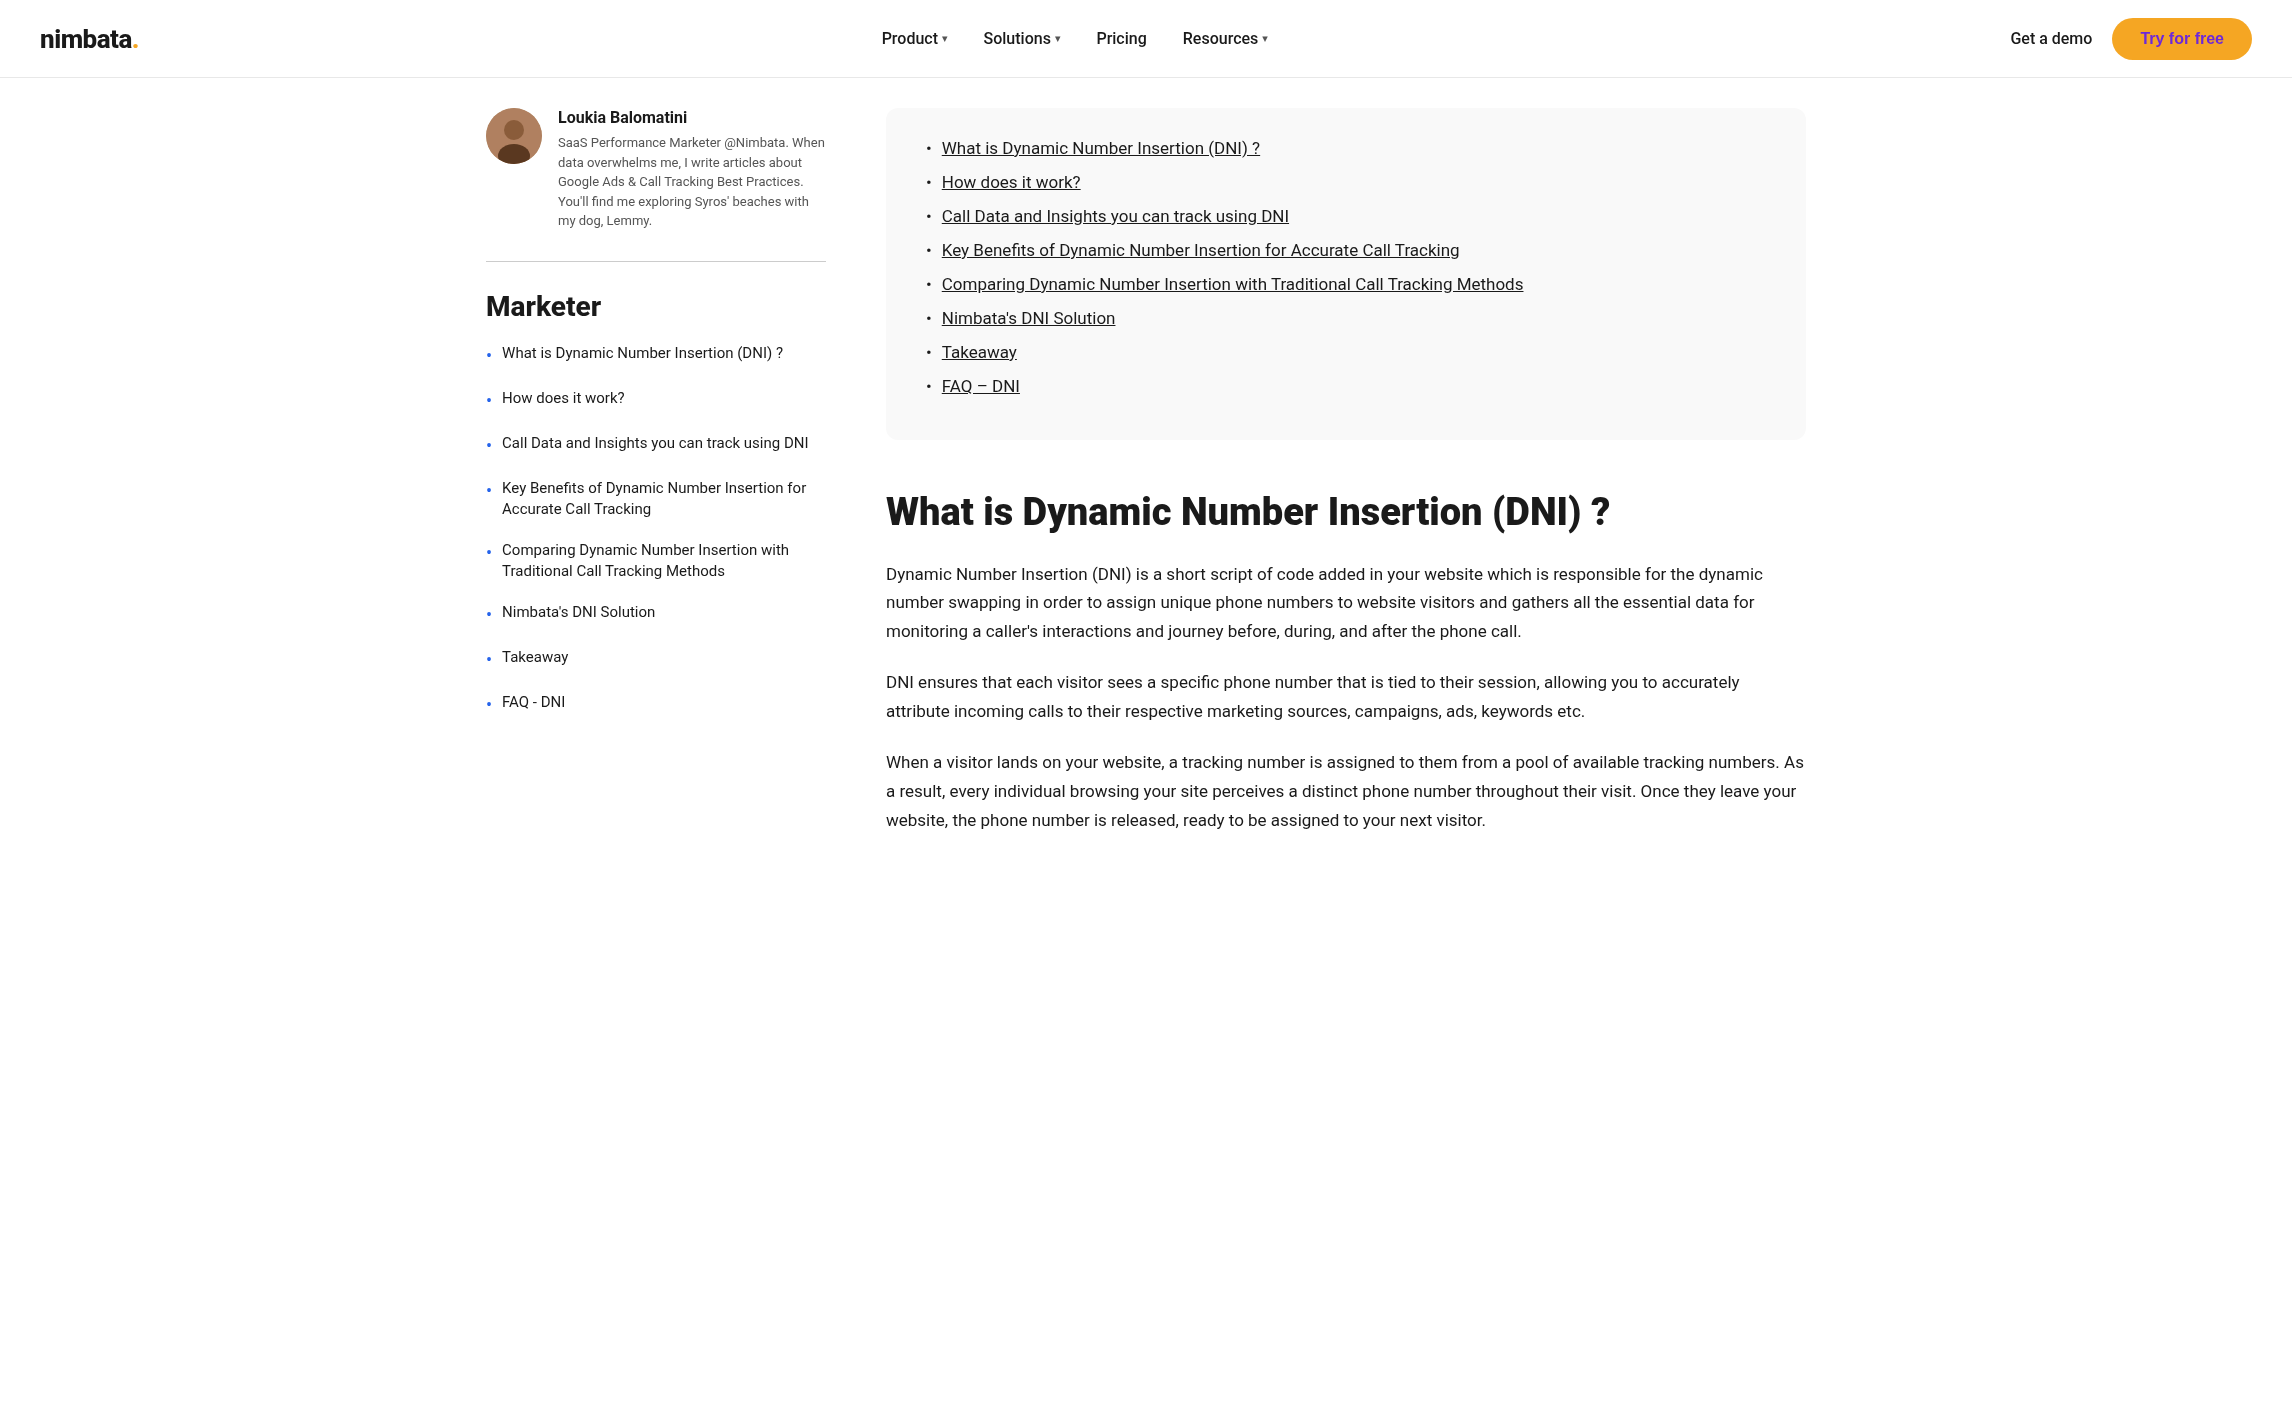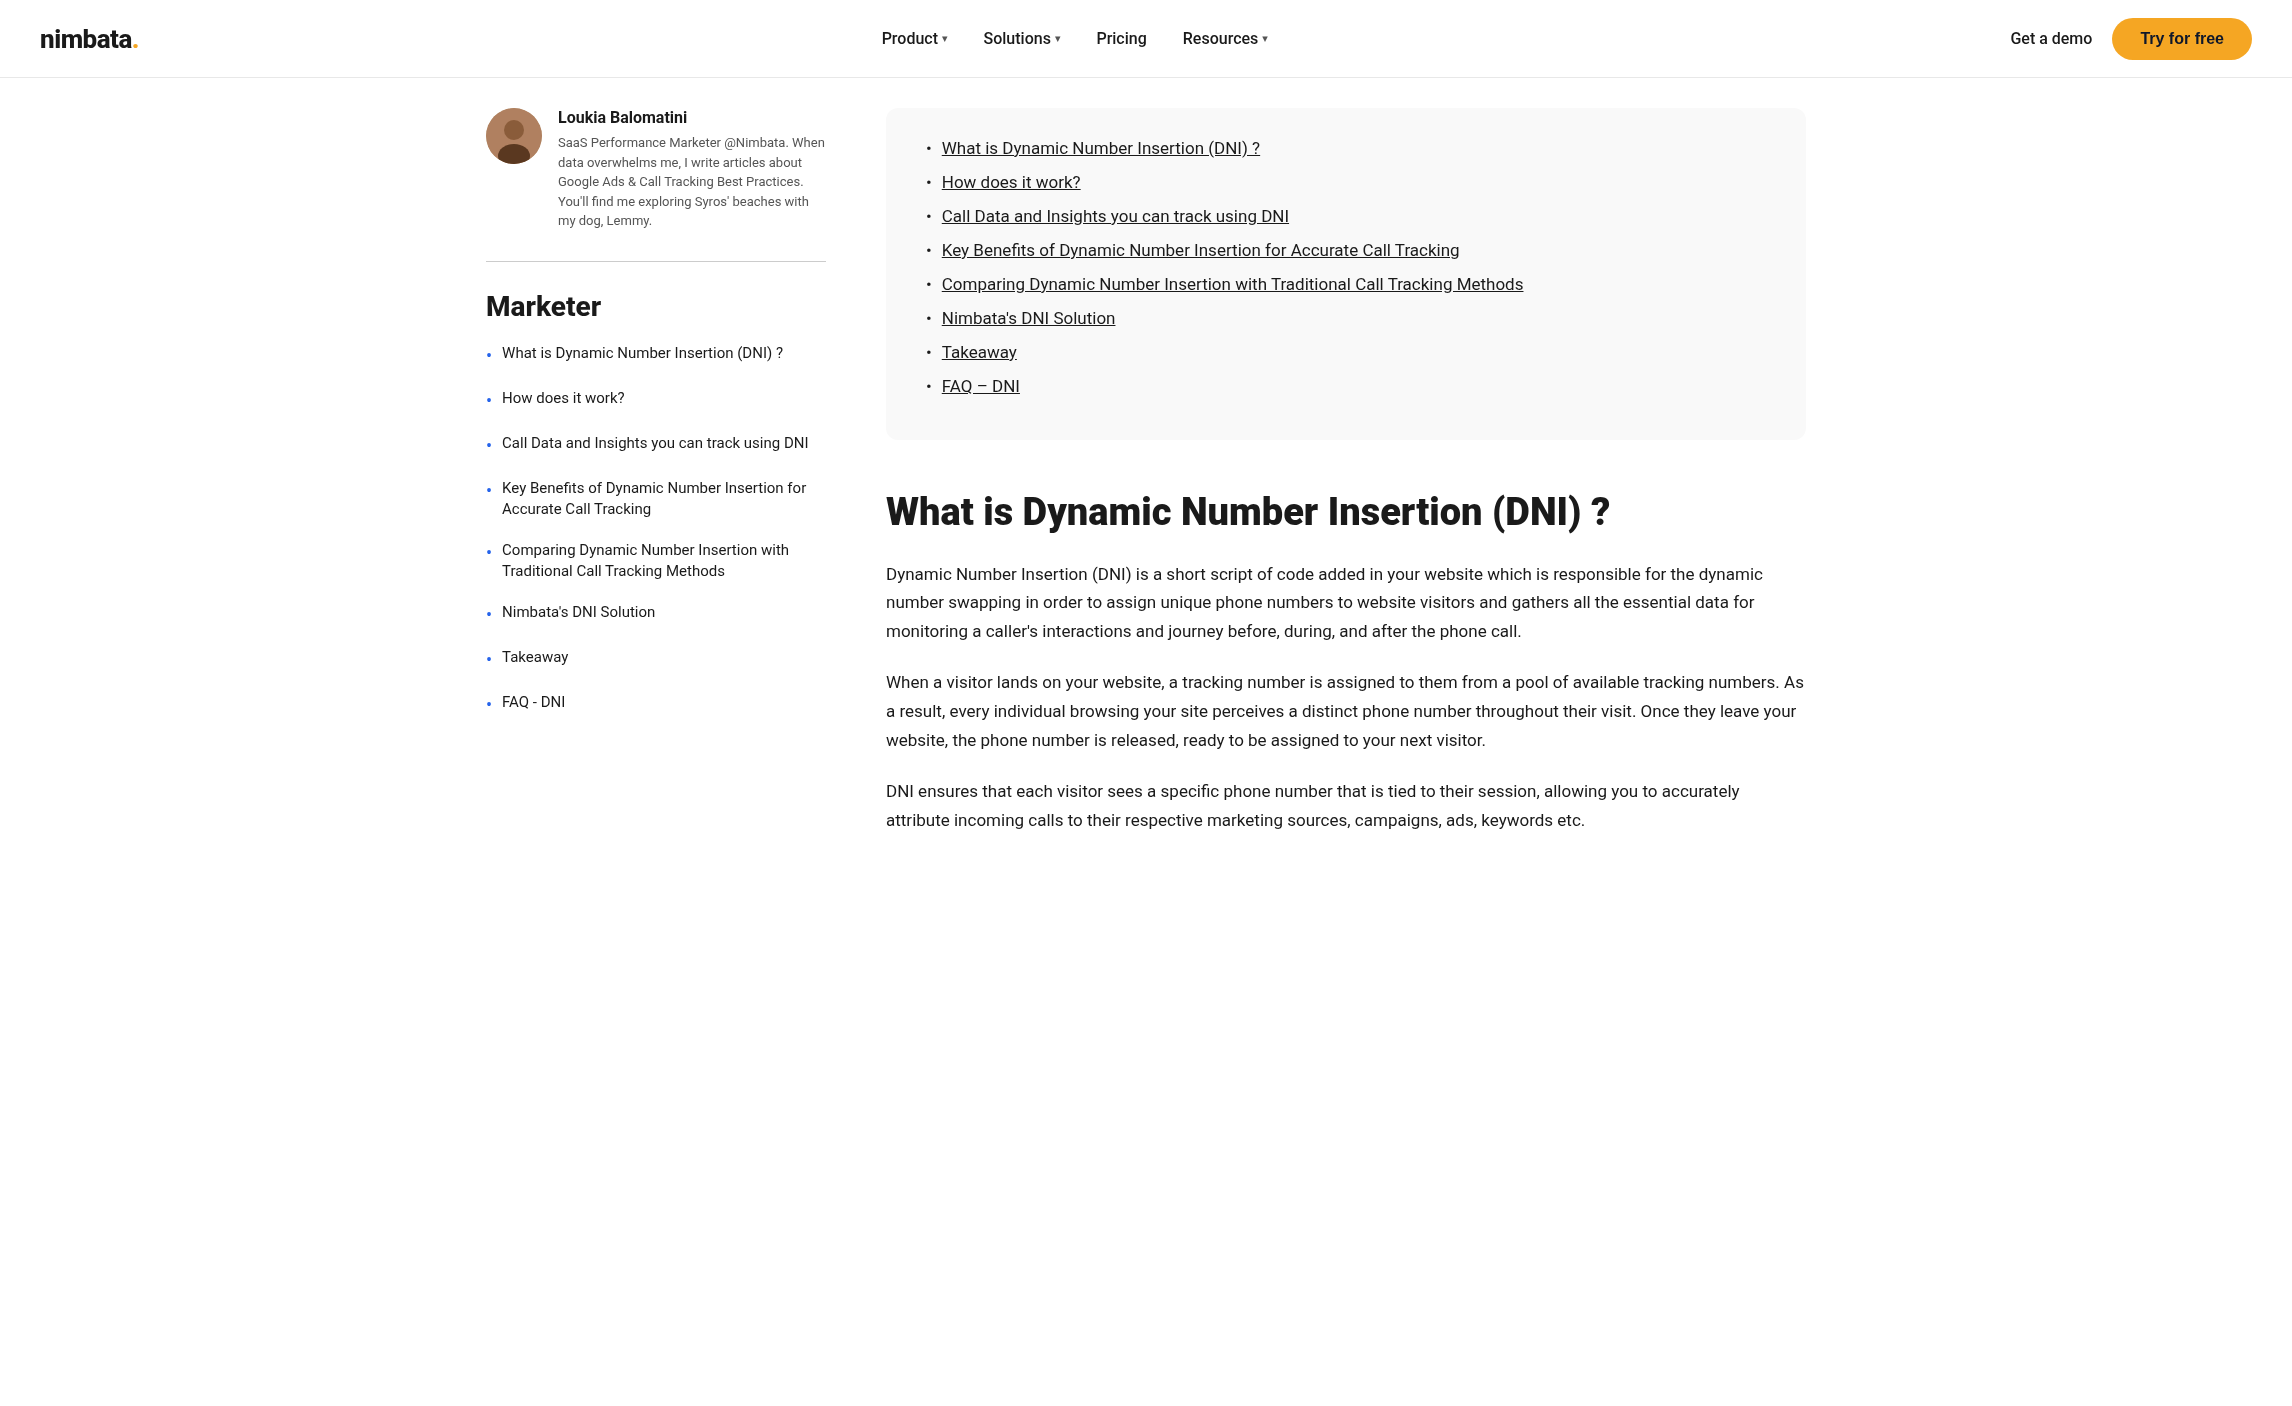--- a/index.html
+++ b/index.html
@@ -51,21 +51,21 @@
     }
     .get-demo {
       text-decoration: none;
       color: #1a1a1a;
       font-size: 16px;
       font-weight: 500;
       text-align: center;
     }
     .try-free-btn {
       background: #F5A623;
-      color: #0f172a;
+      color: #6d28d9;
       border: none;
       border-radius: 30px;
       padding: 12px 28px;
       font-size: 16px;
       font-weight: 600;
       cursor: pointer;
     }
 
     
     .page-wrapper {
@@ -309,19 +309,19 @@
         <li>
           <a href="#">FAQ – DNI</a>
         </li>
       </ul>
     </div>
 
     <section>
       <h2 class="section-title">What is Dynamic Number Insertion (DNI) ?</h2>
       <div class="section-body">
         <p>Dynamic Number Insertion (DNI) is a short script of code added in your website which is responsible for the dynamic number swapping in order to assign unique phone numbers to website visitors and gathers all the essential data for monitoring a caller's interactions and journey before, during, and after the phone call.</p>
+        <p>DNI ensures that each visitor sees a specific phone number that is tied to their session, allowing you to accurately attribute incoming calls to their respective marketing sources, campaigns, ads, keywords etc.</p>
         <p>When a visitor lands on your website, a tracking number is assigned to them from a pool of available tracking numbers. As a result, every individual browsing your site perceives a distinct phone number throughout their visit. Once they leave your website, the phone number is released, ready to be assigned to your next visitor.</p>
-        <p>DNI ensures that each visitor sees a specific phone number that is tied to their session, allowing you to accurately attribute incoming calls to their respective marketing sources, campaigns, ads, keywords etc.</p>
       </div>
     </section>
 
   </main>
 </div>
 
 </body></html>

